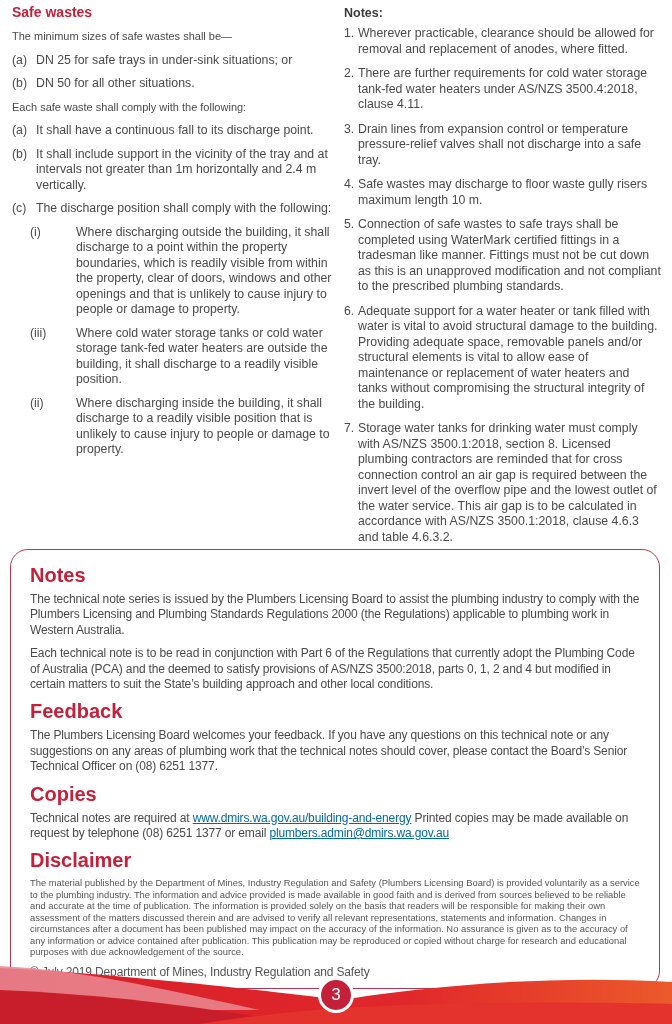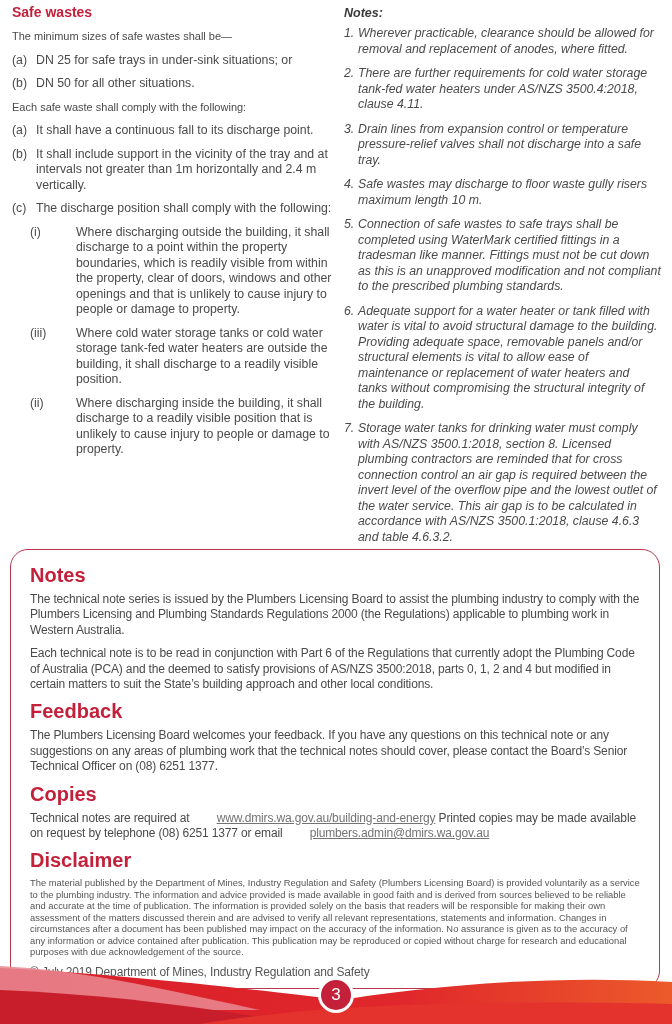--- a/index.html
+++ b/index.html
@@ -3,21 +3,21 @@
 <meta charset="utf-8">
 <style>
   html, body { margin: 0; padding: 0; }
   body {
     width: 672px; height: 1024px; overflow: hidden; position: relative;
     background: #ffffff;
     font-family: "Liberation Sans", sans-serif;
     color: #4a4a4a;
   }
   .col-left { position: absolute; left: 12px; top: 4px; width: 320px; }
-  .col-right { position: absolute; left: 344px; top: 4px; width: 318px; font-style: italic; }
+  .col-right { position: absolute; left: 344px; top: 4px; width: 318px; }
   h2.red {
     color: #c4203a; font-weight: bold; font-size: 14px; margin: 0 0 9px 0;
     font-family: "Liberation Sans", sans-serif;
   }
   .notes-title { color: #3a3a3a; font-weight: bold; font-size: 12.5px; margin: 2px 0 6px 0; }
   p.body { margin: 0 0 8px 0; font-size: 11px; line-height: 15.5px; }
   .item { display: flex; margin: 0 0 8px 0; font-size: 12.3px; line-height: 15.5px; }
   .item .lbl { flex: 0 0 auto; white-space: nowrap; }
   .item .txt { flex: 1 1 auto; }
   .left-item .lbl { width: 24px; }
@@ -36,21 +36,21 @@
     color: #c4203a; font-weight: bold; font-size: 20px; margin: 0 0 5px 0;
     font-family: "Liberation Sans", sans-serif;
   }
   .box-inner p {
     margin: 0 0 8px 0; font-size: 12px; line-height: 15.4px; color: #4a4a4a;
     font-family: Liberation Sans, sans-serif;
     letter-spacing: -0.15px;
   }
   .box-inner p.disc { font-size: 9.4px; line-height: 11.5px; letter-spacing: 0; color: #555; }
   .box-inner p.copy { font-size: 12px; line-height: 13px; color: #555; margin-top: 8px; }
-  a.lnk { color: #737373; text-decoration: underline; margin-left: 24px; }
+  a.lnk { color: #0369a1; text-decoration: underline; }
 
   .footer { position: absolute; left: 0; top: 960px; width: 672px; height: 64px; }
   .page-num {
     position: absolute; left: 318px; top: 977px; width: 30px; height: 30px;
     border-radius: 50%; background: #c4203a; border: 3px solid #ffffff;
     box-sizing: content-box;
     color: #ffffff; font-size: 17px; text-align: center; line-height: 30px;
     font-family: "Liberation Sans", sans-serif;
   }
 </style>

